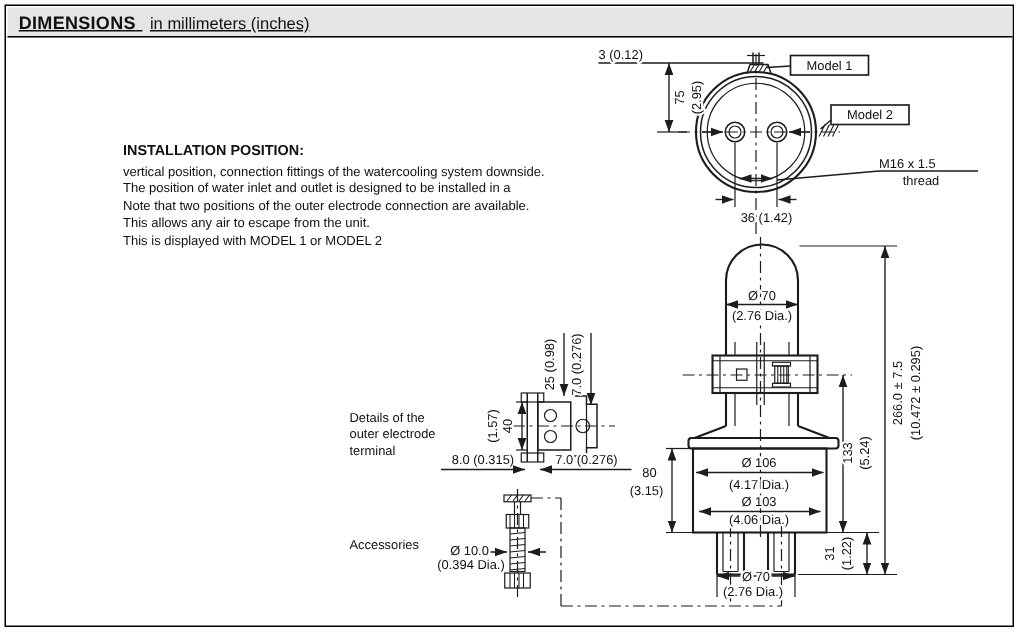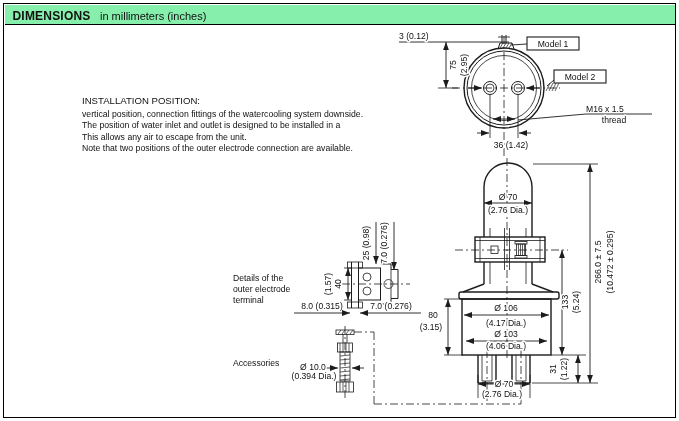--- a/index.html
+++ b/index.html
@@ -1,24 +1,24 @@
 <!DOCTYPE html>
 <html><head>
 <meta charset="utf-8">
 <style>
   html,body{margin:0;padding:0;background:#fff;}
   .page{position:relative;width:679px;height:421px;background:#fff;overflow:hidden;
         font-family:"Liberation Sans",sans-serif;color:#111;}
   .frame{position:absolute;left:3px;top:3px;right:3px;bottom:3px;border:1.5px solid #000;}
-  .hdr{position:absolute;left:4.5px;top:4.5px;right:4.5px;height:19px;background:#86efac;
-       border-bottom:1.4px solid #000;line-height:19px;padding-left:8px;white-space:nowrap;}
+  .hdr{position:absolute;left:4.5px;top:4.5px;right:4.5px;height:19px;background:#e5e5e5;
+       border-bottom:1.4px solid #000;line-height:19px;padding-left:8px;white-space:nowrap;text-decoration:underline;}
   .hdr-b{font-weight:bold;font-size:12px;letter-spacing:.2px;}
   .hdr-r{font-size:11px;margin-left:5px;}
   .install{position:absolute;left:82px;top:95px;width:330px;}
-  .install-title{font-weight:normal;font-size:9.6px;margin-bottom:3px;}
+  .install-title{font-weight:bold;font-size:9.6px;margin-bottom:3px;}
   .install-line{font-size:8.7px;line-height:11.4px;}
   svg{position:absolute;left:0;top:0;}
   .ln{stroke:#1c1c1c;stroke-width:1;fill:none;}
   .ln2{stroke:#1c1c1c;stroke-width:1.4;fill:none;}
   .thin{stroke:#1c1c1c;stroke-width:.8;fill:none;}
   .cl{stroke:#1c1c1c;stroke-width:.8;fill:none;stroke-dasharray:8 3 2 3;}
   .dim{stroke:#1c1c1c;stroke-width:.9;fill:none;}
   .hat{stroke:#1c1c1c;stroke-width:.7;fill:none;}
   text{font-family:"Liberation Sans",sans-serif;font-size:8.6px;fill:#111;
        paint-order:stroke;stroke:#fff;stroke-width:3px;stroke-linejoin:round;}
@@ -33,22 +33,23 @@
 
   <div class="hdr">
     <span class="hdr-b">DIMENSIONS</span>
     <span class="hdr-r">in millimeters (inches)</span>
   </div>
 
   <div class="install">
     <div class="install-title">INSTALLATION POSITION:</div>
     <div class="install-line">vertical position, connection fittings of the watercooling system downside.</div>
     <div class="install-line">The position of water inlet and outlet is designed to be installed in a</div>
+    <div class="install-line">Note that two positions of the outer electrode connection are available.</div>
     <div class="install-line">This allows any air to escape from the unit.</div>
-    <div class="install-line">Note that two positions of the outer electrode connection are available.</div>
+    <div class="install-line">This is displayed with MODEL 1 or MODEL 2</div>
   </div>
 
   <svg width="679" height="421" viewBox="0 0 679 421">
     <defs>
       <marker id="ae" markerWidth="9" markerHeight="7" refX="8" refY="3.5" orient="auto" markerUnits="userSpaceOnUse">
         <path d="M0,0.6 L8,3.5 L0,6.4 z" fill="#1c1c1c"></path>
       </marker>
       <marker id="as" markerWidth="9" markerHeight="7" refX="1" refY="3.5" orient="auto" markerUnits="userSpaceOnUse">
         <path d="M9,0.6 L1,3.5 L9,6.4 z" fill="#1c1c1c"></path>
       </marker>

